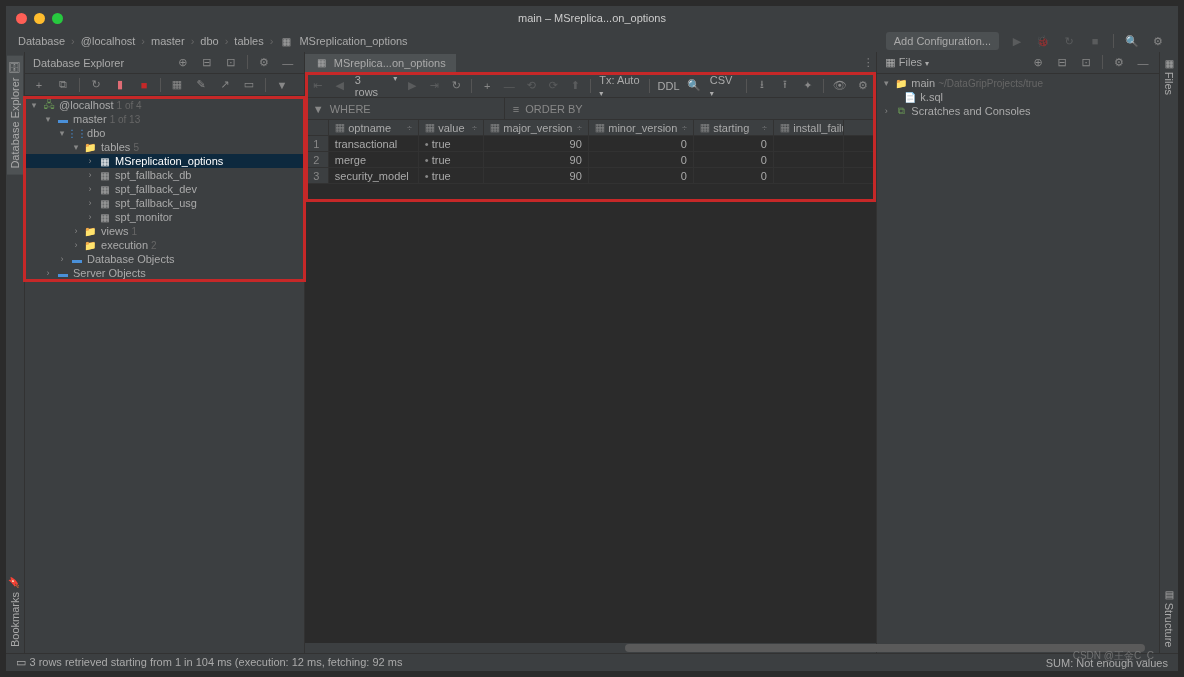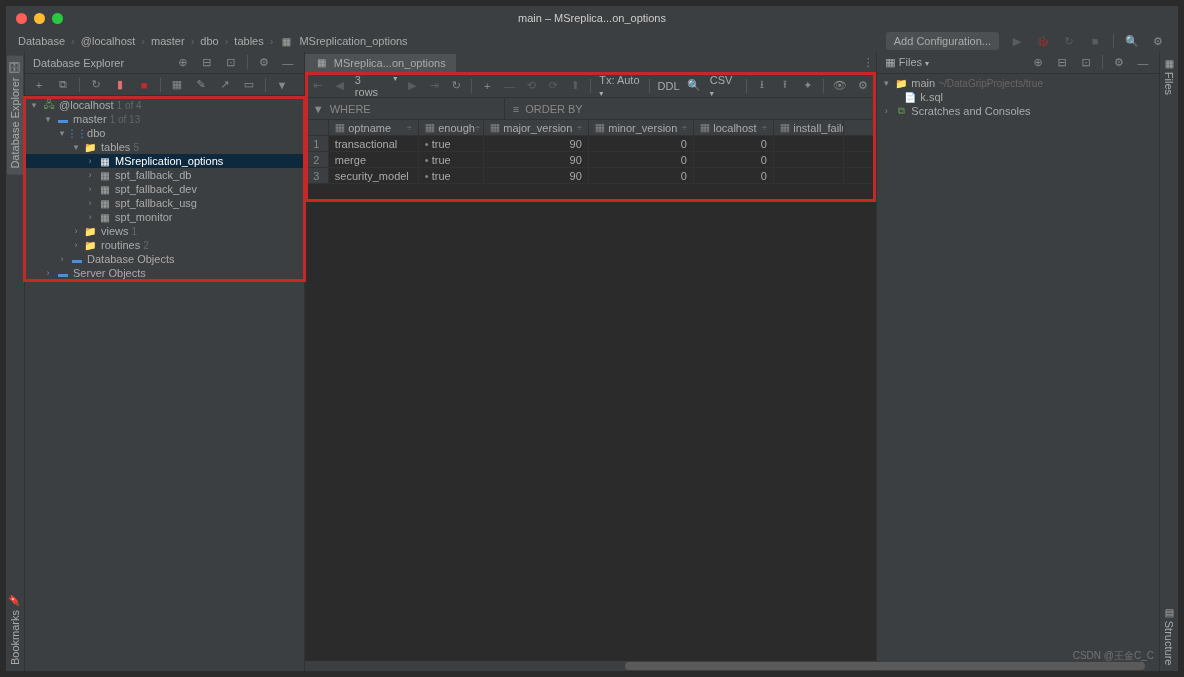--- a/index.html
+++ b/index.html
@@ -195,21 +195,21 @@
         </div>
         <div class="tree-row" style="padding-left:46px">
           <span class="arrow">›</span>
             <span class="ticon" style="color:#caa562">📁</span>
           <span>views</span>
             <span class="dim">1</span>
         </div>
         <div class="tree-row" style="padding-left:46px">
           <span class="arrow">›</span>
             <span class="ticon" style="color:#caa562">📁</span>
-          <span>routines</span>
+          <span>execution</span>
             <span class="dim">2</span>
         </div>
         <div class="tree-row" style="padding-left:32px">
           <span class="arrow">›</span>
             <span class="ticon" style="color:#4a90d9">▬</span>
           <span>Database Objects</span>
         </div>
         <div class="tree-row" style="padding-left:18px">
           <span class="arrow">›</span>
             <span class="ticon" style="color:#4a90d9">▬</span>
@@ -276,36 +276,36 @@
         <div class="grid">
           <div class="grid-head">
             <div class="gc num"></div>
             <div class="gc c1">
                 <span class="col-icon">▦</span>
                 <span class="head-txt">optname</span>
                 <span class="sort-icon">÷</span>
               </div>
             <div class="gc c2">
                 <span class="col-icon">▦</span>
-                <span class="head-txt">enough</span>
+                <span class="head-txt">value</span>
                 <span class="sort-icon">÷</span>
               </div>
             <div class="gc c3">
                 <span class="col-icon">▦</span>
                 <span class="head-txt">major_version</span>
                 <span class="sort-icon">÷</span>
               </div>
             <div class="gc c4">
                 <span class="col-icon">▦</span>
                 <span class="head-txt">minor_version</span>
                 <span class="sort-icon">÷</span>
               </div>
             <div class="gc c5">
                 <span class="col-icon">▦</span>
-                <span class="head-txt">localhost</span>
+                <span class="head-txt">starting</span>
                 <span class="sort-icon">÷</span>
               </div>
             <div class="gc c6">
                 <span class="col-icon">▦</span>
                 <span class="head-txt">install_failur</span>
               </div>
           </div>
           <div class="grid-row">
             <div class="gc num">1</div>
             <div class="gc c1">transactional</div>
@@ -381,15 +381,19 @@
     </div>
 
     <div class="rsidebar">
       <div class="rvtab">▦ <span>Files</span></div>
       <div style="flex:1"></div>
       <div class="rvtab">▤ <span>Structure</span></div>
     </div>
   </div>
 
 
+  <div class="statusbar">
+    <span>▭ <span>3 rows retrieved starting from 1 in 104 ms (execution: 12 ms, fetching: 92 ms</span></span>
+    <span>SUM: Not enough values</span>
+  </div>
 </div>
 
 <div class="watermark">CSDN @王金C_C</div>
 
 </body></html>

